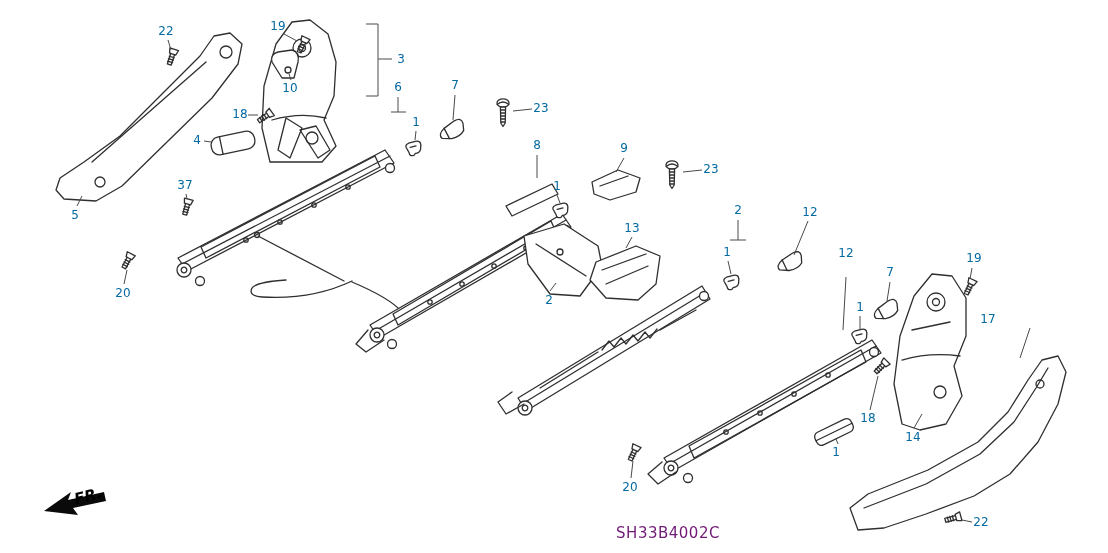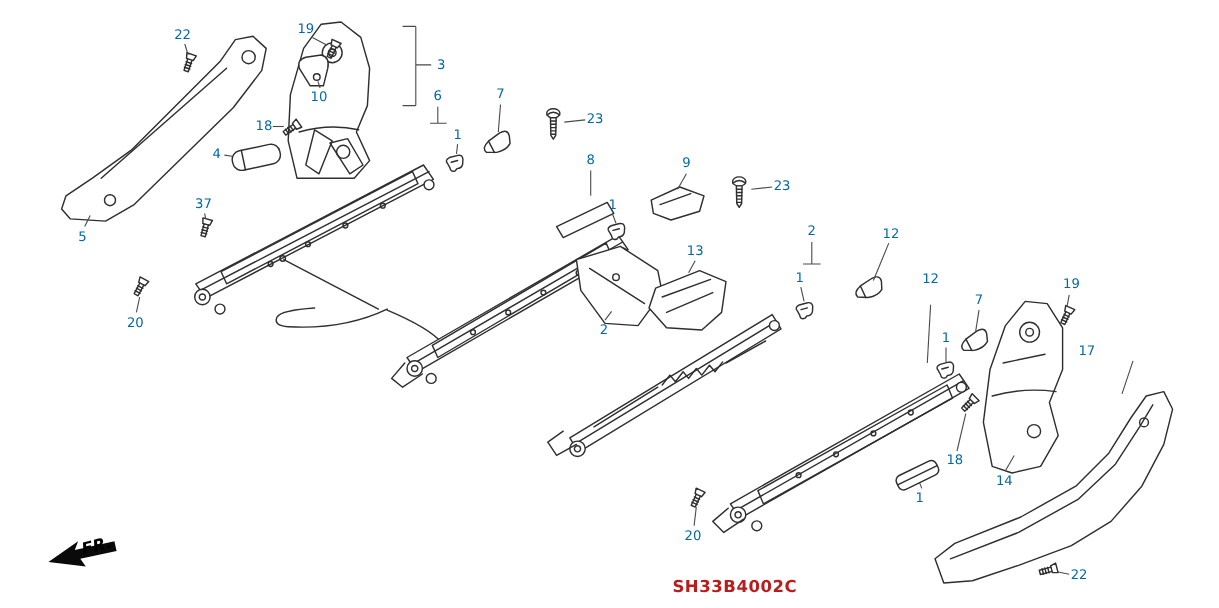--- a/index.html
+++ b/index.html
@@ -7,21 +7,21 @@
     position:relative; width:1108px; height:553px; background:#ffffff;
     font-family:"DejaVu Sans","Liberation Sans",sans-serif; overflow:hidden;
   }
   .stage svg { position:absolute; left:0; top:0; }
   .co {
     position:absolute; transform:translate(-50%,-50%);
     font-size:12px; color:#0369a1; line-height:1; user-select:none;
   }
   .code {
     position:absolute; left:668px; top:533px; transform:translate(-50%,-50%);
-    font-size:15px; font-weight:700; letter-spacing:.5px; color:#b91c1c;
+    font-size:15px; font-weight:400; letter-spacing:.5px; color:#701a75;
   }
   .fr {
     position:absolute; left:88px; top:496px;
     transform:translate(-50%,-50%) rotate(-14deg);
     font-size:15px; font-weight:bold; font-style:italic; color:#000;
   }
 </style>
 </head>
 <body>
 

